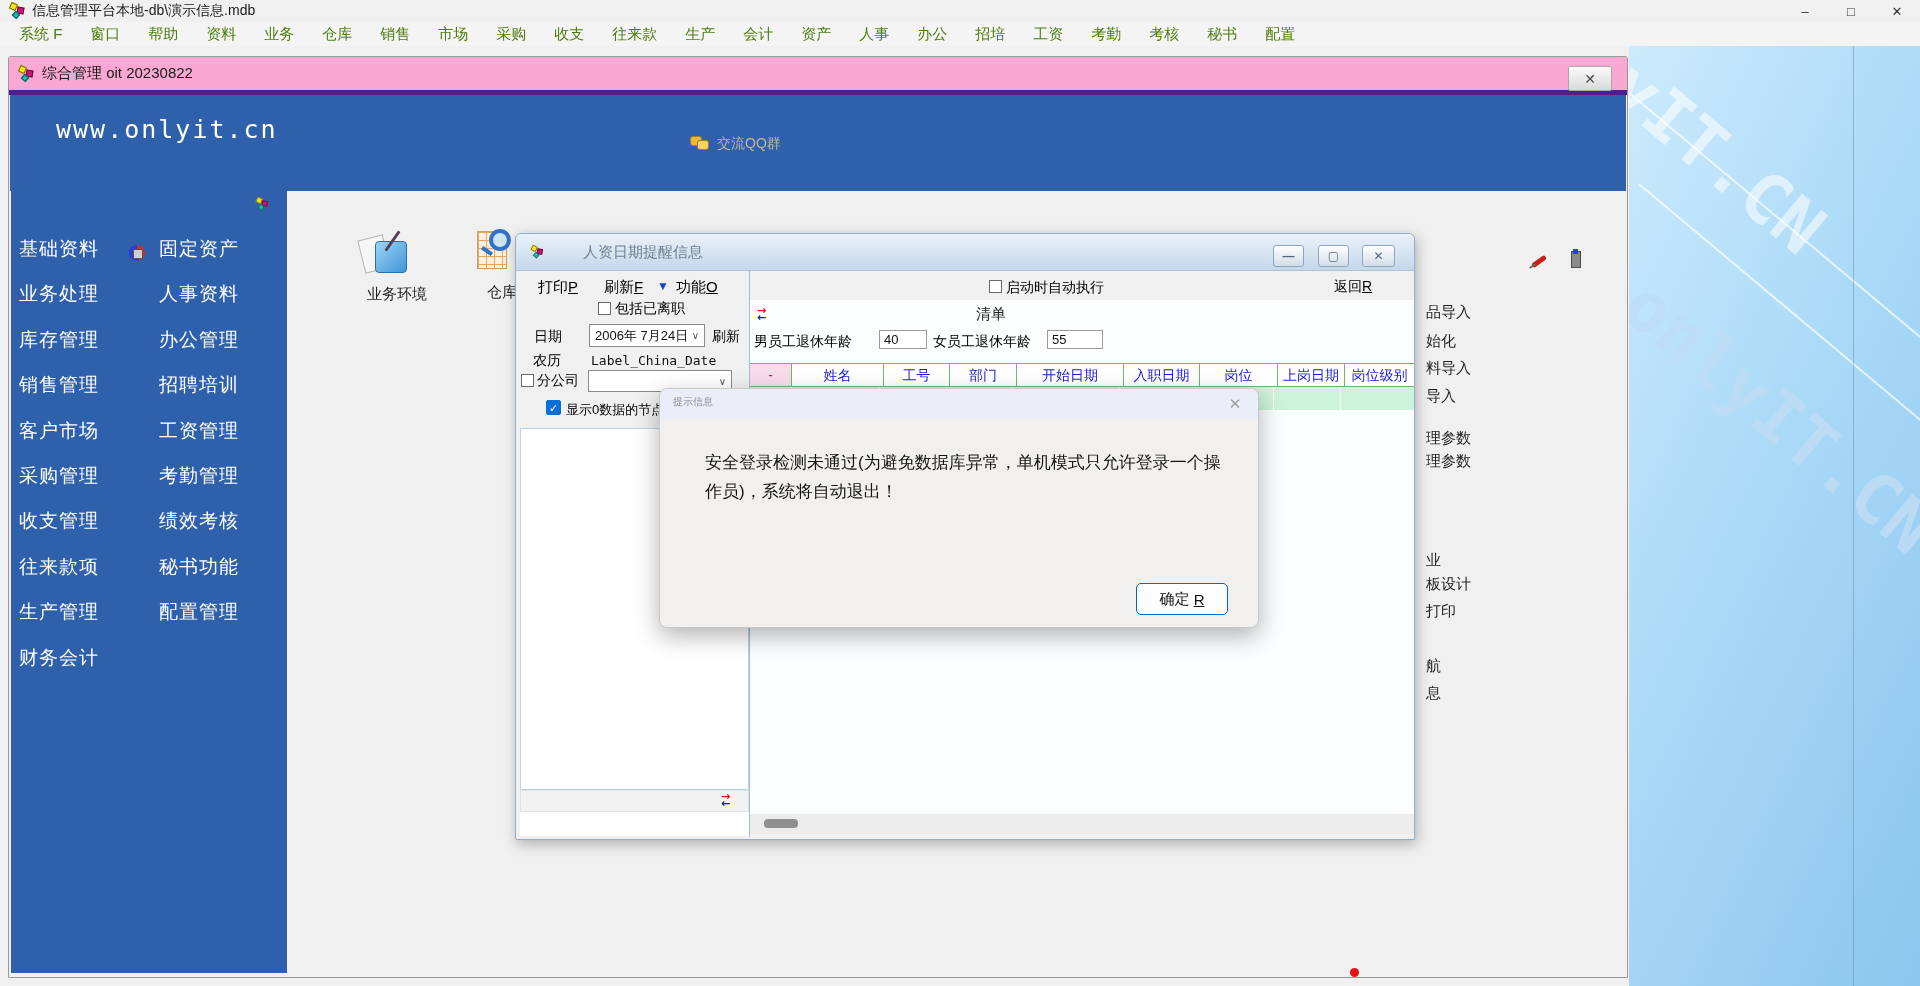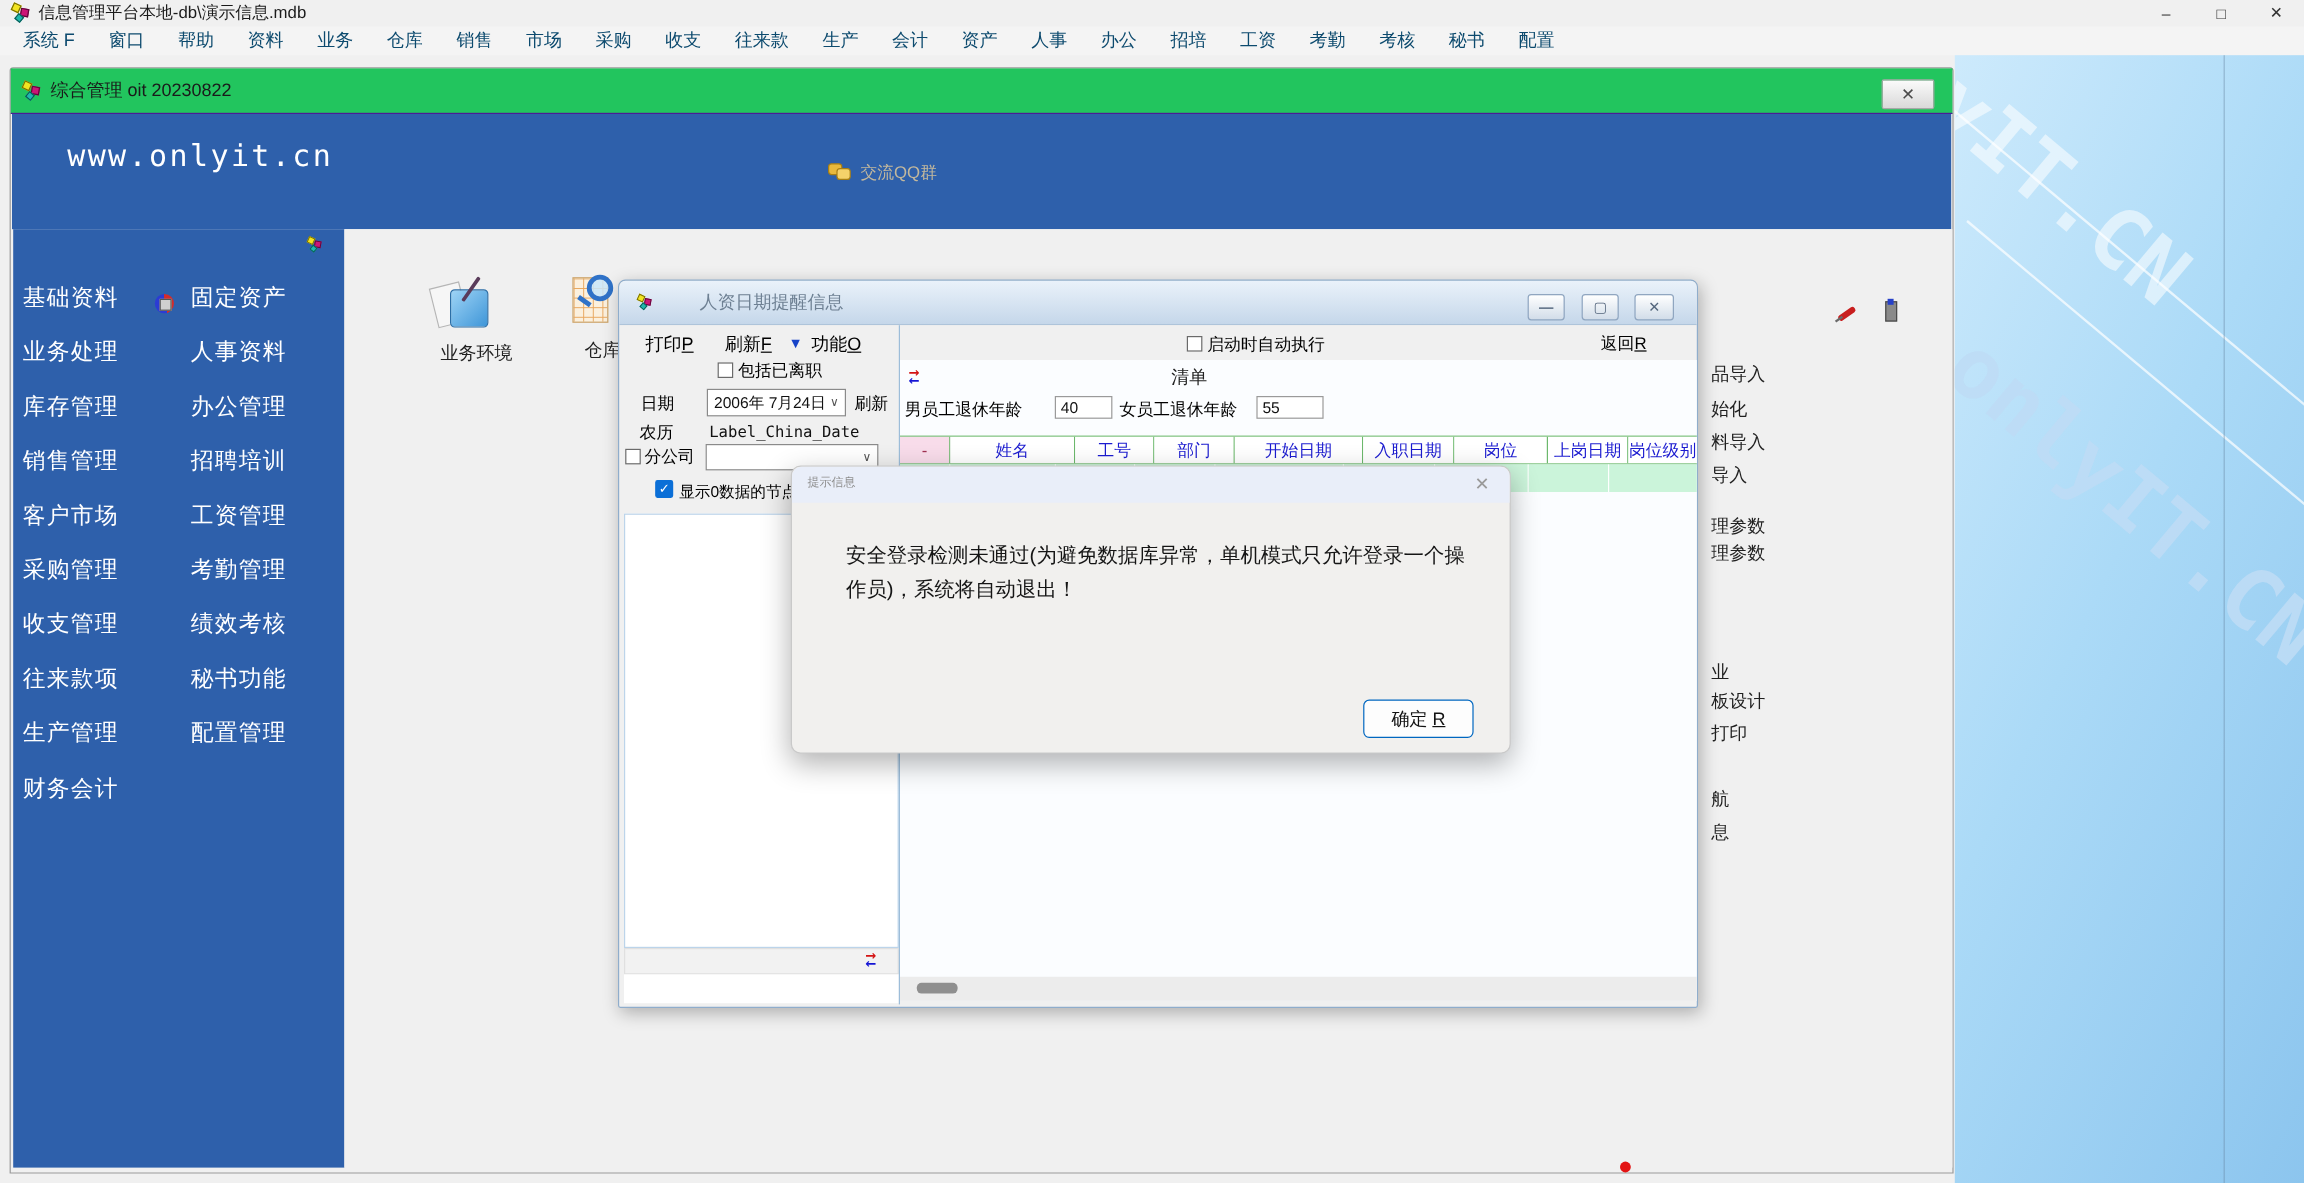--- a/index.html
+++ b/index.html
@@ -17,25 +17,25 @@
   
   .pin { position:relative; display:inline-block; width:18px; height:18px; }
   .pin i { position:absolute; display:block; }
   .pin .p1 { left:2px; top:1px; width:7px; height:7px; background:#f2e421; transform:rotate(25deg); border:1px solid #7a7000; }
   .pin .p2 { left:9px; top:5px; width:7px; height:7px; background:#cc1677; transform:rotate(10deg); border:1px solid #60083a; }
   .pin .p3 { left:5px; top:10px; width:6px; height:6px; background:#1fb8ae; transform:rotate(40deg); border:1px solid #0a5b56; }
   .pin.small { transform:scale(0.8); }
 
   
   .menubar { left:0; top:22px; width:1920px; height:24px; background:#f4f4f4; display:flex; align-items:center; padding-left:5px; }
-  .mi { font-size:15px; color:#0c4a6e; padding:0 14px; height:24px; line-height:24px; }
+  .mi { font-size:15px; color:#4d7c0f; padding:0 14px; height:24px; line-height:24px; }
 
   
   .inner-window { left:8px; top:56px; width:1620px; height:922px; background:#f0f0f0; border:1px solid #9a9a9a; border-radius:3px 3px 0 0; }
-  .inner-titlebar { left:0; top:0; width:1618px; height:38px; background:#22c55e; border-bottom:1px solid #4c1d95; display:flex; align-items:center; }
+  .inner-titlebar { left:0; top:0; width:1618px; height:38px; background:#f9a8d4; border-bottom:5px solid #4c1d95; display:flex; align-items:center; }
   .inner-title { font-size:15px; color:#1a1a1a; margin-left:7px; }
   .inner-close { left:1559px; top:9px; width:44px; height:25px; background:linear-gradient(#fbfbfb,#d9d9d9); border:1px solid #a8a8a8; border-radius:2px; display:flex; align-items:center; justify-content:center; font-size:14px; font-weight:bold; color:#4a4a4a; }
 
   .banner { left:1px; top:38px; width:1616px; height:96px; background:#2e60ab; }
   .banner-site { left:46px; top:20px; font-family:"DejaVu Sans Mono",monospace; font-size:25px; color:#fff; letter-spacing:2px; }
   .qq-group { left:680px; top:40px; display:flex; align-items:center; gap:7px; }
   .hands-icon { position:relative; width:20px; height:16px; }
   .hands-icon i { position:absolute; display:block; width:12px; height:10px; background:#e8b93c; border:1px solid #a87f14; border-radius:3px; }
   .hands-icon i:last-child { left:7px; top:4px; background:#f5d26a; }
   .qq-label { font-size:14px; color:#c3b89d; }
@@ -113,21 +113,21 @@
   .swap-icon .r { top:0; color:#d41414; } .swap-icon .b2 { top:7px; color:#1414d4; }
 
   .region { left:234px; top:66px; width:664px; height:534px; background:#fbfdff; }
   .list-title { left:226px; top:5px; font-size:15px; color:#222; }
   .age-input { background:#fff; border:1px solid #9a9a9a; font-size:13px; color:#111; padding-left:4px; line-height:17px; }
 
   .grid-row { position:absolute; left:0; width:664px; display:flex; }
   .g-head { top:63px; height:24px; border-top:1px solid #6cb86c; border-bottom:1px solid #6cb86c; }
   .g-head .th { height:22px; line-height:22px; text-align:center; font-size:14px; color:#1b1bd0; background:#fff; border-right:1px solid #6cb86c; overflow:hidden; white-space:nowrap; }
   .g-head .th:nth-of-type(1) { width:42px; background:#f8dcea; color:#a03050; }
-  .g-head .th:nth-of-type(2) { width:104px; } .g-head .th:nth-of-type(3) { width:66px; }
+  .g-head .th:nth-of-type(2) { width:92px; } .g-head .th:nth-of-type(3) { width:66px; }
   .g-head .th:nth-of-type(4) { width:67px; } .g-head .th:nth-of-type(5) { width:107px; }
   .g-head .th:nth-of-type(6) { width:76px; } .g-head .th:nth-of-type(7) { width:78px; }
   .g-head .th:nth-of-type(8) { width:67px; } .g-head .th:nth-of-type(9) { flex:1; border-right:none; }
   .g-mint { top:87px; height:23px; }
   .g-mint .td { height:23px; background:#cbf4da; border-right:1px solid #ffffff; }
   .g-mint .td:nth-of-type(1) { width:42px; } .g-mint .td:nth-of-type(2) { width:88px; }
   .g-mint .td:nth-of-type(3) { width:66px; } .g-mint .td:nth-of-type(4) { width:67px; }
   .g-mint .td:nth-of-type(5) { width:107px; } .g-mint .td:nth-of-type(6) { width:76px; }
   .g-mint .td:nth-of-type(7) { width:78px; } .g-mint .td:nth-of-type(8) { width:67px; }
   .g-mint .td:nth-of-type(9) { flex:1; border-right:none; }

